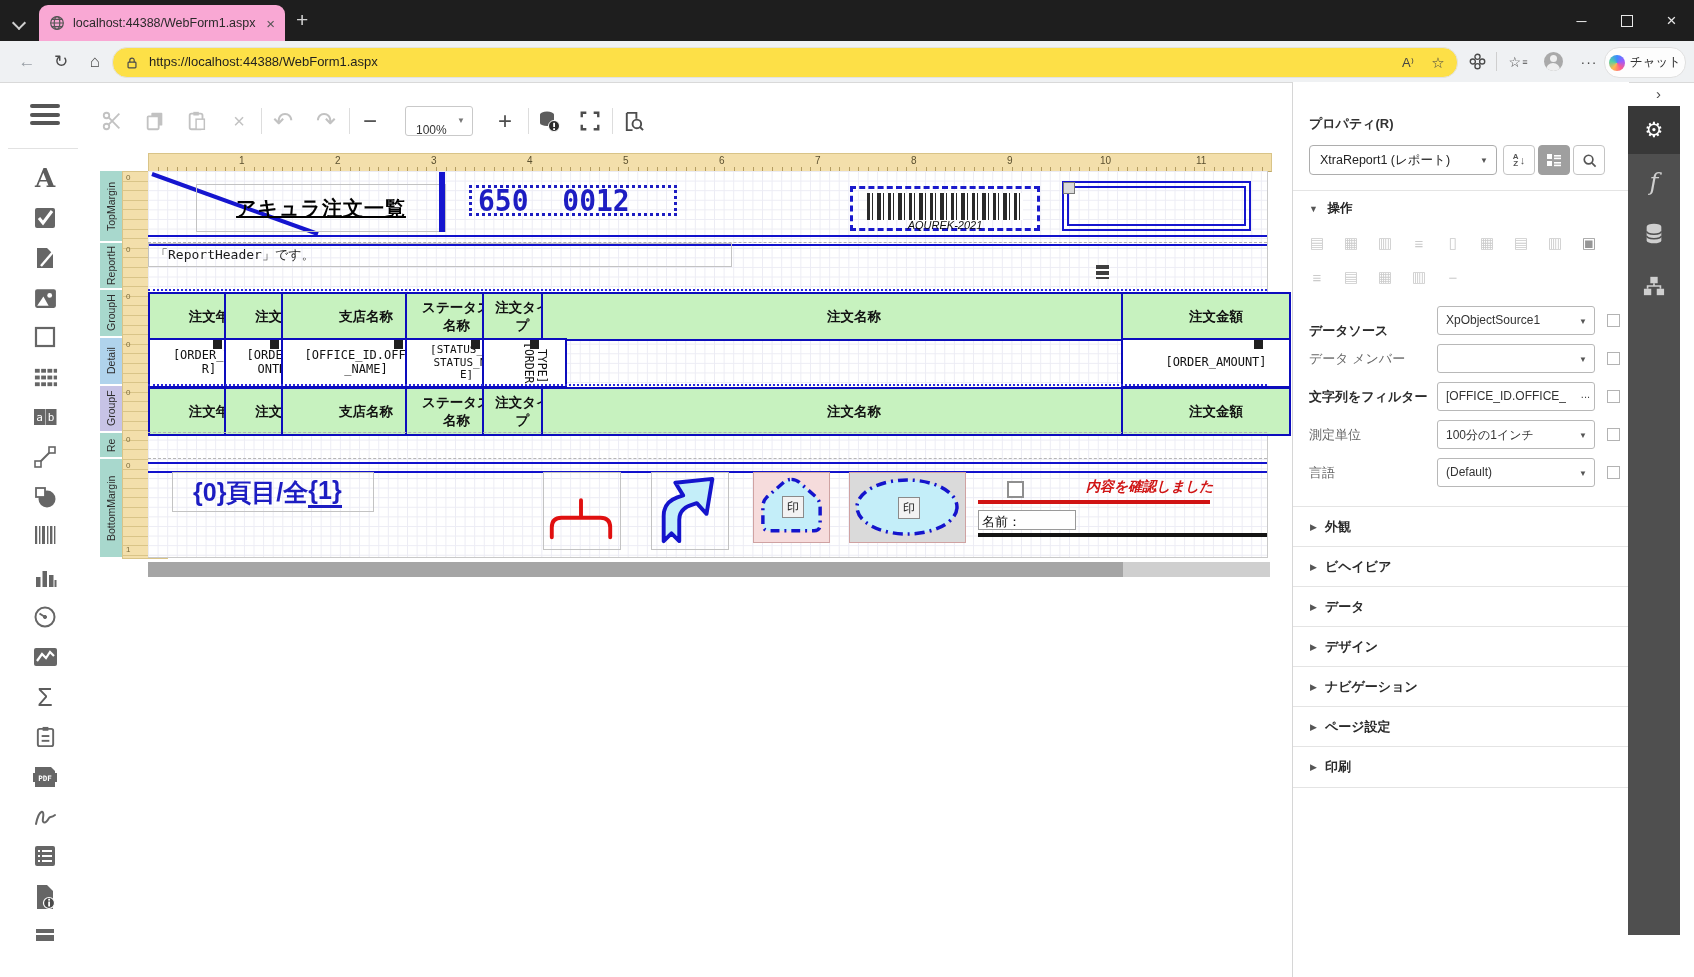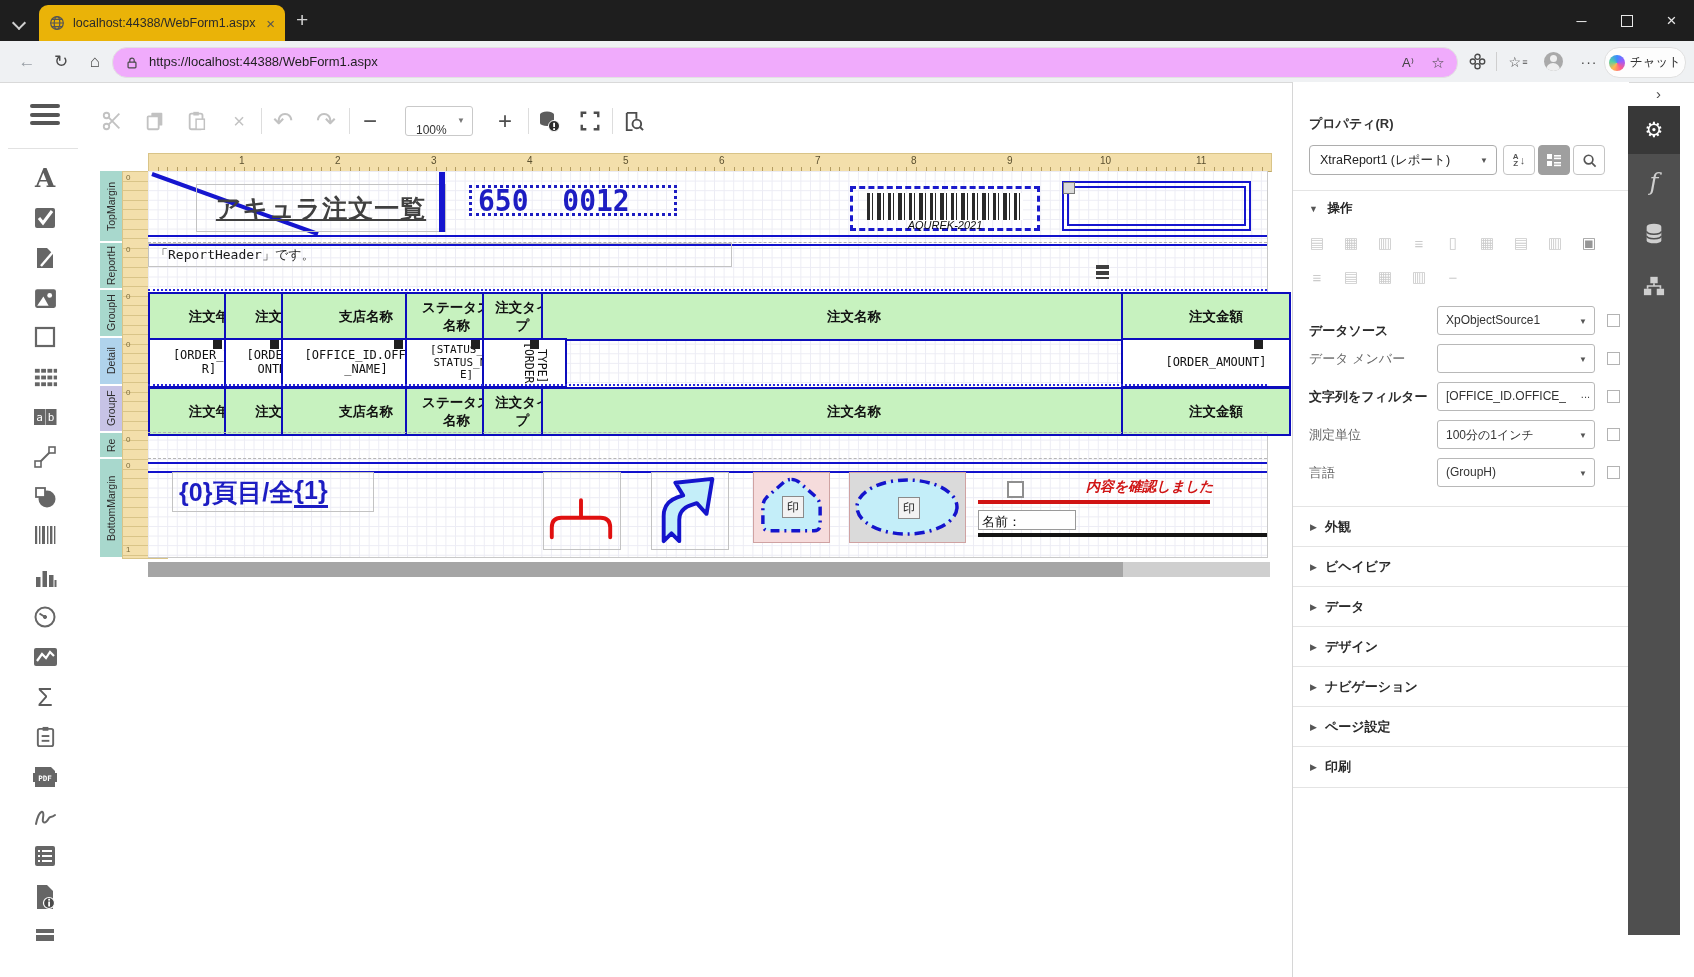--- a/index.html
+++ b/index.html
@@ -1,31 +1,31 @@
 <!DOCTYPE html>
 <html><head>
 <meta charset="utf-8">
 <style>
   html,body{margin:0;padding:0;background:#fff;}
   .screen{position:relative;width:1694px;height:977px;background:#fff;overflow:hidden;
           font-family:"Liberation Sans","DejaVu Sans",sans-serif;-webkit-font-smoothing:antialiased;}
   .abs{position:absolute;box-sizing:border-box;}
   
   .titlebar{position:absolute;left:0;top:0;width:1694px;height:41px;background:#1e1e1e;}
-  .tab{position:absolute;left:39px;top:5px;width:246px;height:36px;background:#eab308;
+  .tab{position:absolute;left:39px;top:5px;width:246px;height:36px;background:#f9a8d4;
        border-radius:9px 9px 0 0;display:flex;align-items:center;padding:0 10px;box-sizing:border-box;}
   .tab-title{font-size:12.5px;color:#2a2a2a;white-space:nowrap;overflow:hidden;flex:1;margin-left:8px;}
   .tab-close{color:#555;font-size:15px;margin-left:6px;cursor:default;}
   .newtab{position:absolute;left:296px;top:8px;color:#d0d0d0;font-size:21px;}
   .chev{display:inline-block;width:8px;height:8px;border-right:2px solid #cfcfcf;border-bottom:2px solid #cfcfcf;transform:rotate(45deg);}
   .winbtn{position:absolute;top:0;width:45px;height:41px;display:flex;align-items:center;justify-content:center;color:#e8e8e8;font-size:14px;}
   .maxglyph{width:10px;height:10px;border:1.5px solid #e8e8e8;}
   .addressbar{position:absolute;left:0;top:41px;width:1694px;height:41px;background:#eff1f3;border-bottom:1px solid #d9d9d9;}
   .navicon{position:absolute;top:0;height:41px;width:30px;display:flex;align-items:center;justify-content:center;font-size:17px;color:#4a4a4a;}
-  .pill{position:absolute;left:112px;top:6px;width:1344px;height:29px;background:#f0abfc;border:1px solid #e2e2e2;border-radius:15px;}
+  .pill{position:absolute;left:112px;top:6px;width:1344px;height:29px;background:#fde047;border:1px solid #e2e2e2;border-radius:15px;}
   .url{position:absolute;left:36px;top:6px;font-size:13px;color:#1f1f1f;}
   .pillicon{position:absolute;top:0;height:29px;display:flex;align-items:center;justify-content:center;color:#444;}
   .chip{position:absolute;left:1604px;top:6px;width:80px;height:29px;background:#fdfdfd;border:1px solid #e0e0e0;border-radius:15px;display:flex;align-items:center;justify-content:center;gap:5px;}
   .chip-label{font-size:12.5px;color:#333;}
   .copilot-dot{width:16px;height:16px;border-radius:50%;background:conic-gradient(#3b8bff,#9a5cff,#ff5c8a,#ffb84d,#51d0a5,#3b8bff);}
   .avatar{width:19px;height:19px;border-radius:50%;background:#a9a9a9;position:relative;overflow:hidden;}
   .avatar:before{content:"";position:absolute;left:6px;top:3px;width:7px;height:7px;border-radius:50%;background:#efefef;}
   .avatar:after{content:"";position:absolute;left:2.5px;top:11px;width:14px;height:9px;border-radius:7px 7px 0 0;background:#efefef;}
   
   .tbtn{position:absolute;top:106px;width:34px;height:30px;display:flex;align-items:center;justify-content:center;}
@@ -404,21 +404,21 @@
   <div class="bandlabel" style="top:386px;height:45px;background:#c7c3e6;">GroupF</div>
   <div class="bandlabel" style="top:433px;height:24px;background:#a8d8cd;">Re</div>
   <div class="bandlabel" style="top:459px;height:98px;background:#a8d8cd;">BottomMargin</div>
 
   <div class="surface"></div>
 
   <svg class="abs" style="left:150px;top:172px;" width="172" height="66">
     <line x1="2" y1="2" x2="168" y2="62" stroke="#1515cf" stroke-width="4"></line>
   </svg>
   <div class="framebox" style="left:196px;top:184px;width:248px;height:46px;display:flex;align-items:center;justify-content:center;">
-    <span style="font-size:25px;font-weight:bold;color:#404040;text-decoration:underline;letter-spacing:1px;white-space:nowrap;">アキュラ注文一覧</span>
+    <span style="font-size:20px;font-weight:bold;color:#000000;text-decoration:underline;letter-spacing:1px;white-space:nowrap;">アキュラ注文一覧</span>
   </div>
   <div class="abs" style="left:439px;top:172px;width:6px;height:60px;background:#1515cf;"></div>
   <div class="abs" style="left:469px;top:185px;width:208px;height:31px;border:3px dotted #1d1dc2;display:flex;align-items:center;">
     <span style="font-family:'DejaVu Sans Mono','Liberation Mono',monospace;font-weight:bold;font-size:28px;color:#1d1dc2;white-space:pre;margin-left:6px;transform:scaleY(1.08);">650  0012</span>
   </div>
   <div class="abs" style="left:850px;top:186px;width:190px;height:45px;border:3px dashed #1a1acc;">
     <div class="abs" style="left:14px;top:4px;width:156px;height:27px;
          background:repeating-linear-gradient(90deg,#2a2a2a 0 3px,#fff 3px 5px,#2a2a2a 5px 6px,#fff 6px 10px,#2a2a2a 10px 14px,#fff 14px 16px,#2a2a2a 16px 17px,#fff 17px 21px);"></div>
     <div class="abs" style="left:0;top:30px;width:184px;text-align:center;font-style:italic;font-size:11px;color:#111;">AQUREK-2021</div>
   </div>
@@ -461,21 +461,21 @@
   <div class="cell hcell" style="left:405px;top:387px;width:79px;height:45px;padding:0 10px;">ステータス名称</div>
   <div class="cell hcell" style="left:482px;top:387px;width:61px;height:45px;padding:0 8px;">注文タイプ</div>
   <div class="cell hcell" style="left:541px;top:387px;width:582px;height:45px;">注文名称</div>
   <div class="cell hcell" style="left:1121px;top:387px;width:146px;height:45px;">注文金額</div>
 
   <div class="dashline" style="top:432px;"></div>
   <div class="dashline" style="top:458px;"></div>
 
   <div class="dline" style="top:462px;"></div>
   <div class="framebox" style="left:172px;top:472px;width:200px;height:38px;display:flex;align-items:center;">
-    <span style="font-size:25px;font-weight:bold;color:#1d1dc2;margin-left:6px;white-space:nowrap;">{0}頁目/全</span>
+    <span style="font-size:25px;font-weight:bold;color:#1d1dc2;margin-left:20px;white-space:nowrap;">{0}頁目/全</span>
     <span style="font-size:25px;font-weight:bold;color:#1d1dc2;border-bottom:3px solid #1d1dc2;white-space:nowrap;">{1}</span>
   </div>
   <div class="framebox" style="left:543px;top:472px;width:76px;height:76px;">
     <svg width="74" height="74" viewBox="0 0 76 76" fill="none" stroke="#e01010" stroke-width="4" stroke-linecap="round">
       <path d="M8,66 L8,56 Q8,46 18,46 L58,46 Q68,46 68,56 L68,66 M38,46 L38,28"></path>
     </svg>
   </div>
   <div class="framebox" style="left:651px;top:472px;width:76px;height:76px;">
     <svg width="74" height="74" viewBox="0 0 76 76">
       <path d="M12,70 L12,44 Q12,30 26,25 L32,23 L24,10 L62,6 L56,42 L46,31 L40,33 Q28,37 28,48 L28,70 L20,62 Z" fill="#c4eef9" stroke="#1414cc" stroke-width="4" stroke-linejoin="round"></path>
@@ -578,21 +578,21 @@
 
     <div class="p-row-label" style="top:344px;">測定単位</div>
     <div class="p-ctrl" style="top:338px;">
       <span class="val">100分の1インチ</span>
       <span class="car">▼</span>
     </div>
     <div class="p-marker" style="top:346px;"></div>
 
     <div class="p-row-label" style="top:382px;">言語</div>
     <div class="p-ctrl" style="top:376px;">
-      <span class="val">(GroupH)</span>
+      <span class="val">(Default)</span>
       <span class="car">▼</span>
     </div>
     <div class="p-marker" style="top:384px;"></div>
 
     <div class="p-section" style="top:424px;">
       <span class="car">▶</span>
         <span class="lab">外観</span>
       </div>
     <div class="p-section" style="top:464px;">
       <span class="car">▶</span>

